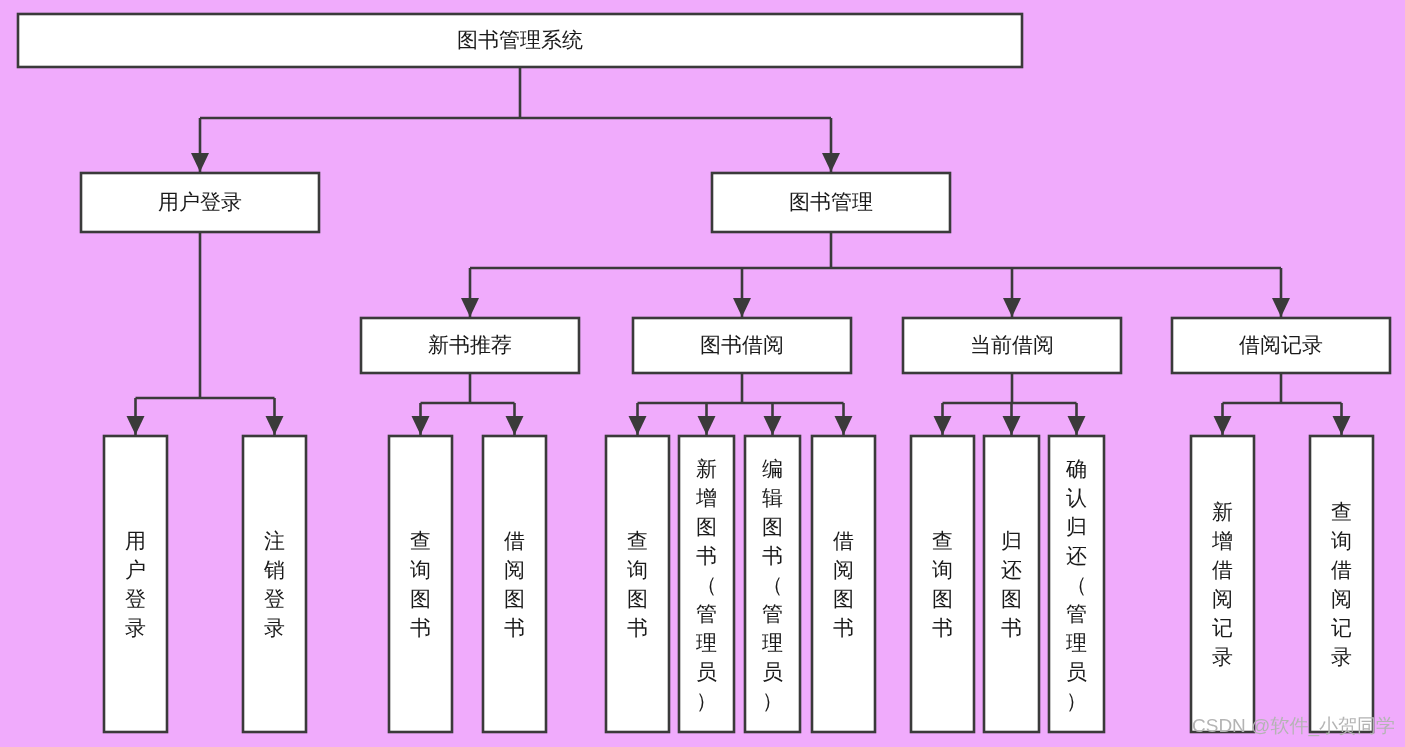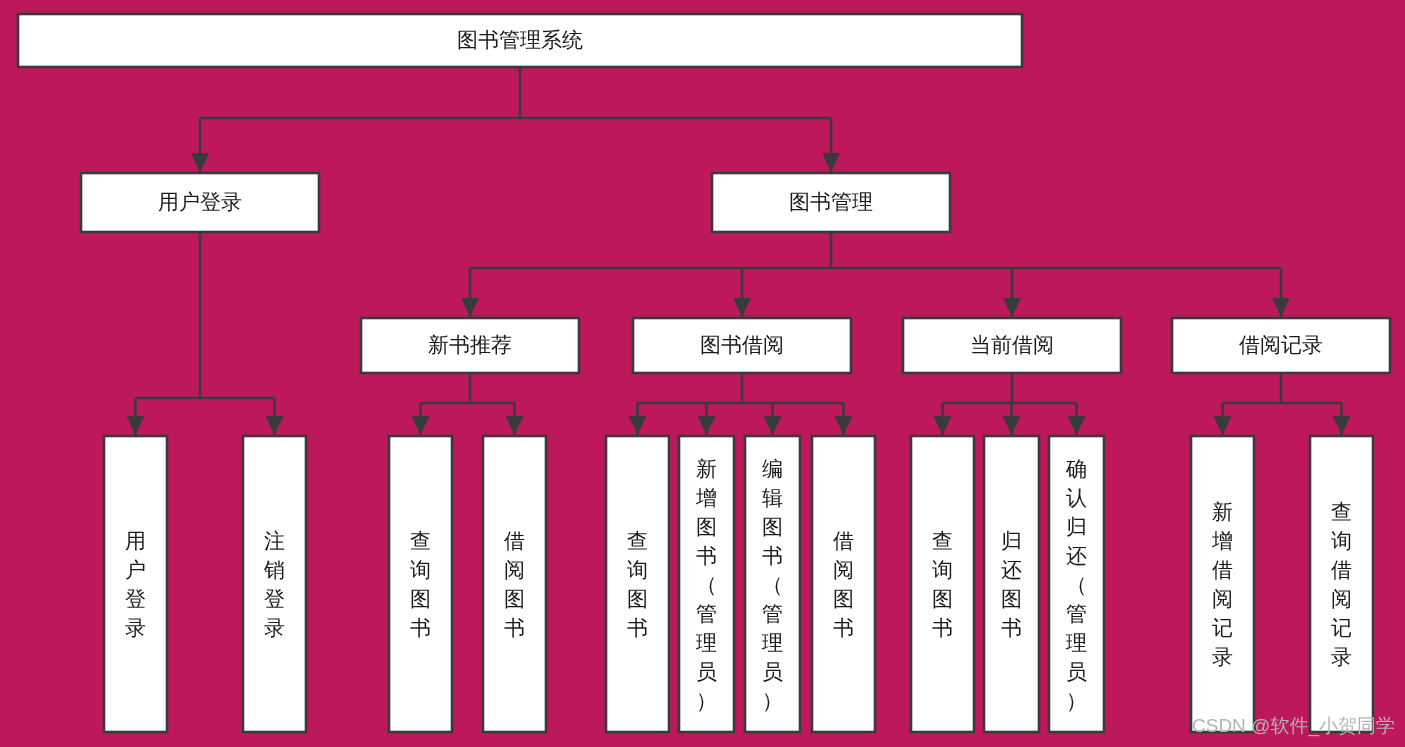--- a/index.html
+++ b/index.html
@@ -8,21 +8,21 @@
     padding: 0;
     background: #ffffff;
   }
   body {
     font-family: "Liberation Sans", "DejaVu Sans", sans-serif;
   }
   #diagram-root {
     position: relative;
     width: 1405px;
     height: 747px;
-    background: #be185d;
+    background: #f0abfc;
     overflow: hidden;
   }
   svg.diagram-canvas {
     position: absolute;
     left: 0;
     top: 0;
     width: 1405px;
     height: 747px;
     display: block;
   }

